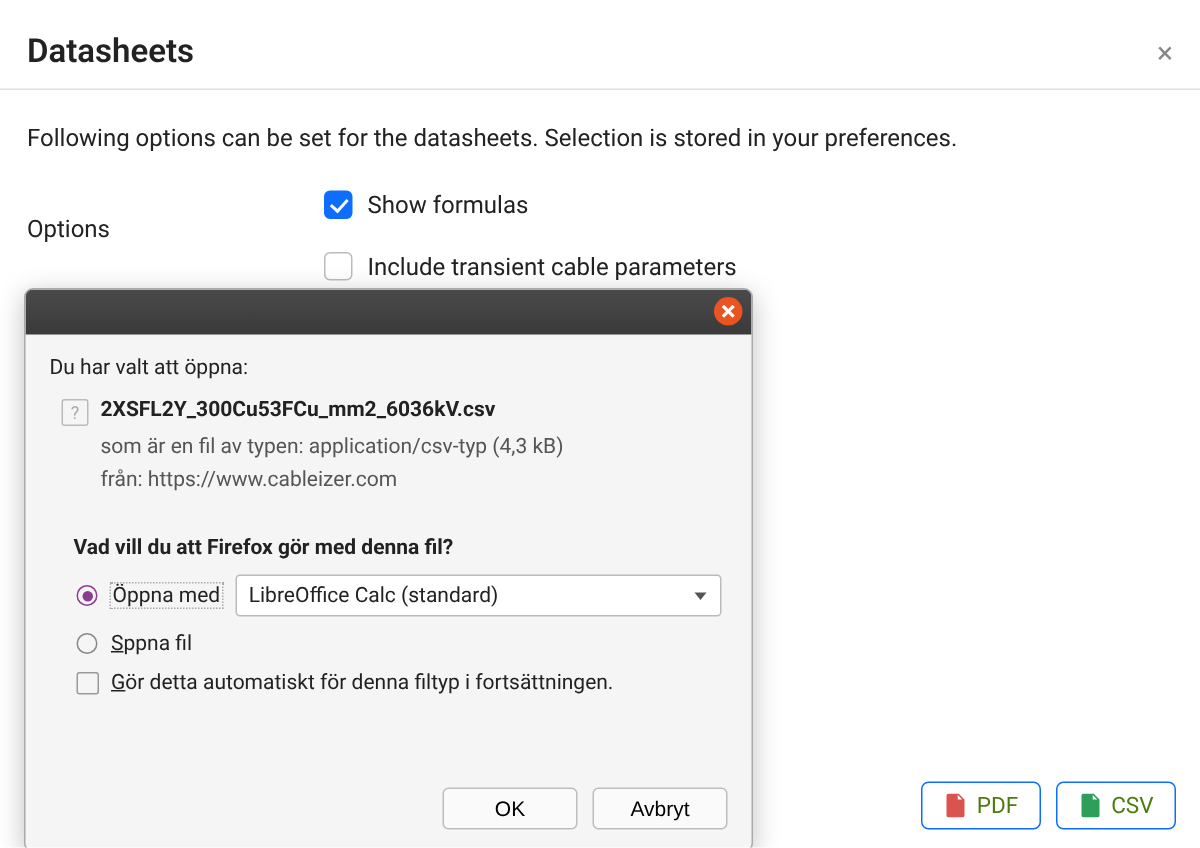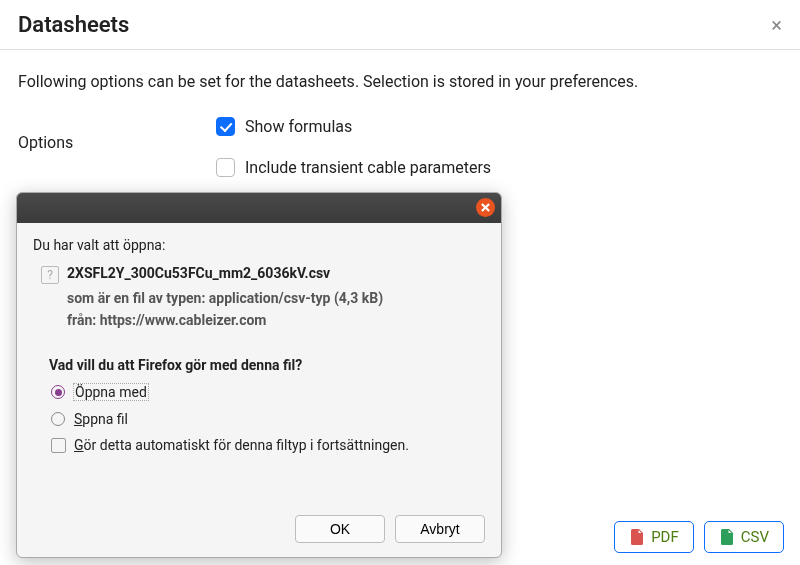--- a/index.html
+++ b/index.html
@@ -11,20 +11,21 @@
     width: 800px;
     height: 565px;
     position: relative;
   }
   .header {
     display: flex;
     justify-content: space-between;
     align-items: center;
     padding: 12px 18px 12px 18px;
     border-bottom: 1px solid #e0e0e0;
+    margin-top: 10px;
   }
   .header h1 {
     font-size: 22px;
     font-weight: 600;
   }
   .close-x {
     font-size: 20px;
     color: #888;
     cursor: pointer;
     line-height: 1;
@@ -74,21 +75,21 @@
   .dlg-close svg { width: 9px; height: 9px; stroke: #fff; stroke-width: 2.4; }
   .dlg-body { padding: 14px 16px 14px 16px; }
   .dlg-line1 { margin-bottom: 12px; }
   .file-row { display: flex; align-items: flex-start; gap: 8px; margin-left: 8px; margin-bottom: 4px; }
   .file-icon {
     width: 18px; height: 18px; border: 1px solid #bbb; border-radius: 2px;
     display: flex; align-items: center; justify-content: center; color: #aaa; font-size: 12px;
     flex-shrink: 0; margin-top: 1px;
   }
   .file-name { font-weight: 700; }
-  .file-meta { color: #555; margin-left: 34px; line-height: 1.55; font-weight: bold; }
+  .file-meta { color: #555; margin-left: 34px; line-height: 1.55; }
   .dlg-question { font-weight: 700; margin-top: 26px; margin-bottom: 10px; margin-left: 16px; }
   .radio-row { display: flex; align-items: center; gap: 8px; margin: 0 0 10px 18px; }
   .radio {
     width: 14px; height: 14px; border: 1.6px solid #888; border-radius: 50%;
     display: inline-flex; align-items: center; justify-content: center; cursor: pointer;
     flex-shrink: 0;
   }
   .radio.sel { border-color: #8a3c8e; }
   .radio.sel::after { content:""; width:7px; height:7px; border-radius:50%; background:#8a3c8e; }
   .radio-label { border: 1px dotted #aaa; padding: 0 1px; display:inline-block;}
@@ -187,20 +188,23 @@
     </div>
     <div class="file-meta">
       <div>som är en fil av typen: application/csv-typ (4,3 kB)</div>
       <div>från: https://www.cableizer.com</div>
     </div>
     <div class="dlg-question">Vad vill du att Firefox gör med denna fil?</div>
 
     <div class="radio-row">
       <span class="radio sel"></span>
       <span class="radio-label"><span>Ö</span><span>ppna med</span></span>
+      <span class="sel-box">
+        <span>LibreOffice Calc (standard)</span>
+      </span>
     </div>
 
     <div class="radio-row">
       <span class="radio"></span>
       <span class="radio-label plain"><u>S</u><span>ppna fil</span></span>
     </div>
 
     <div class="auto-row">
       <span class="sq"></span>
       <span><u>G</u><span>ör detta automatiskt för denna filtyp i fortsättningen.</span></span>

